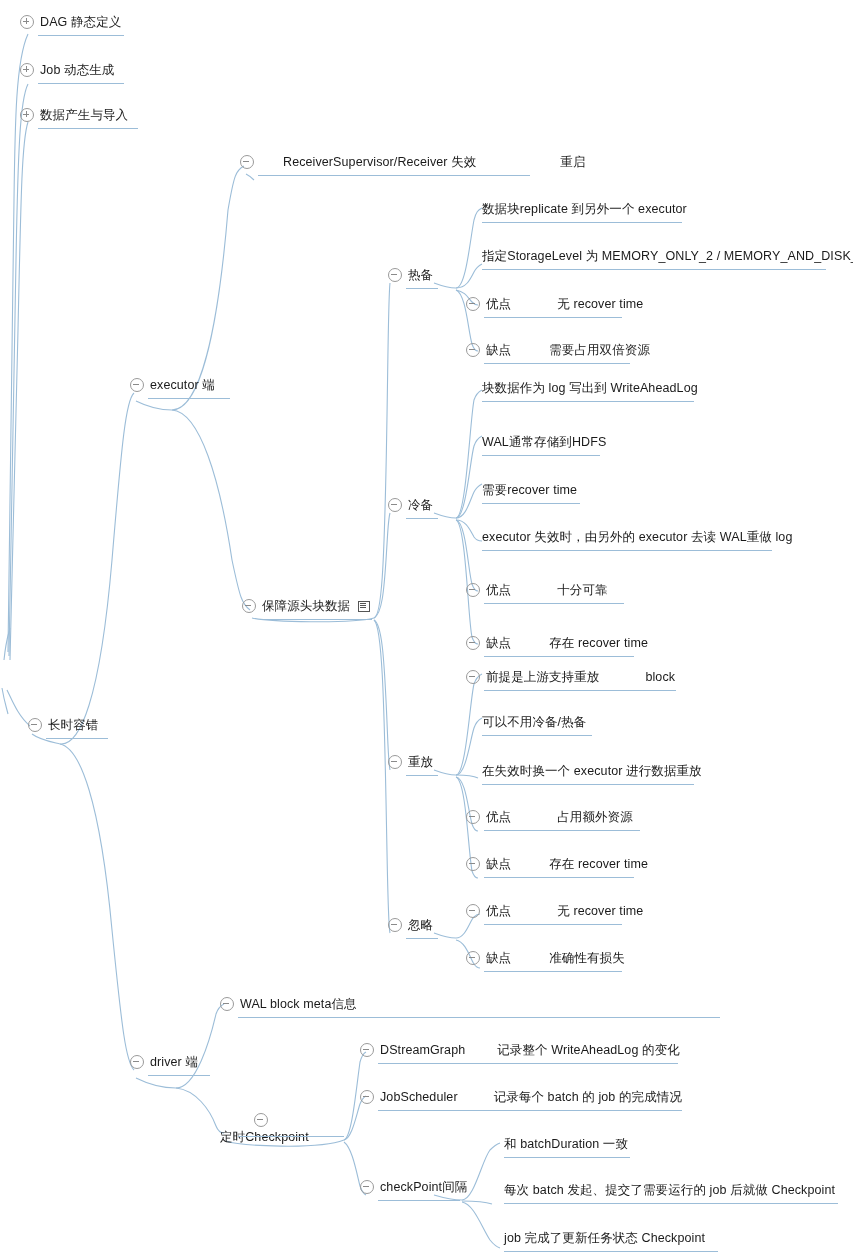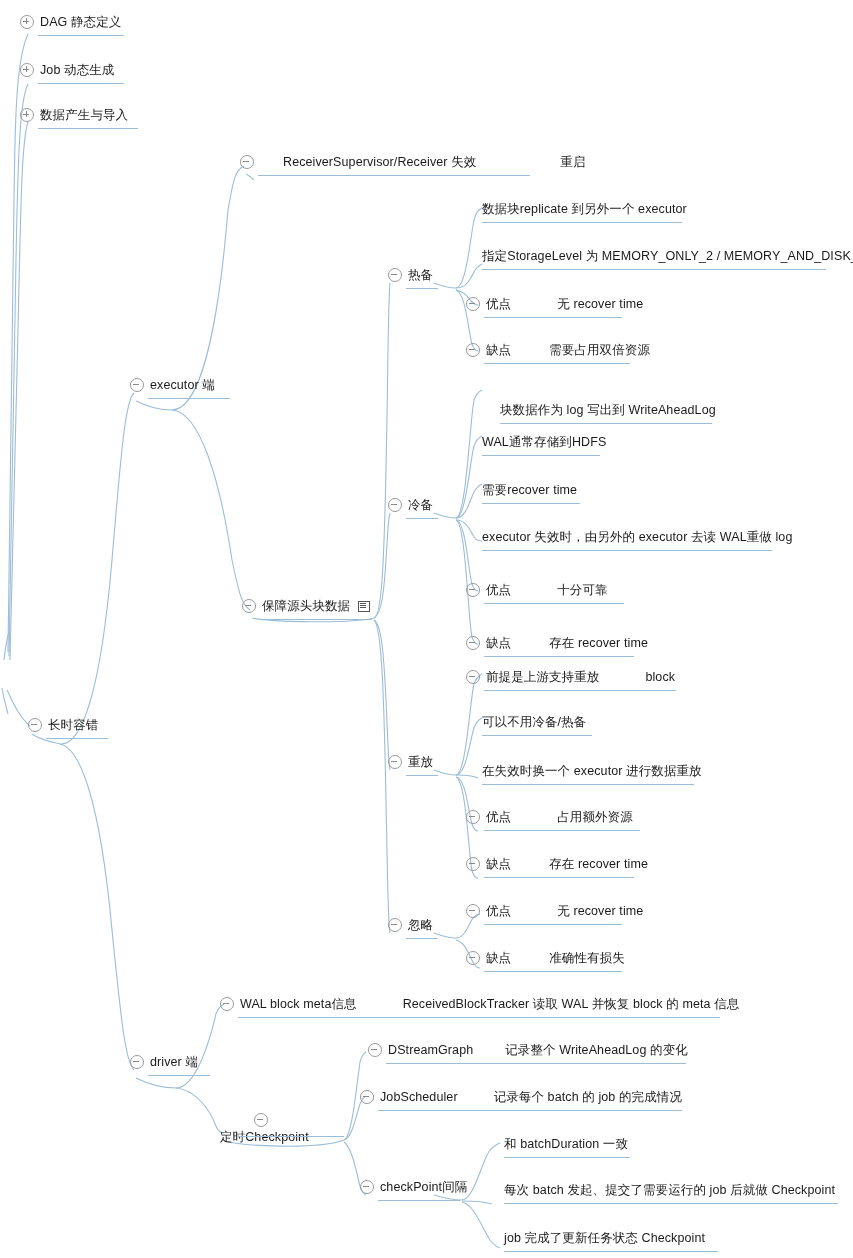--- a/index.html
+++ b/index.html
@@ -168,21 +168,21 @@
     <span class="txt">需要占用双倍资源</span>
     <span class="ul" style="left:18px;width:146px;bottom:-4px;"></span>
   </div>
 
   <div class="node" style="left:388px;top:495px;">
     <span class="tog"></span>
     <span class="txt">冷备</span>
     <span class="ul" style="left:18px;width:32px;bottom:-4px;"></span>
   </div>
 
-  <div class="node leaf" style="left:482px;top:400px;margin-left:18px;">
+  <div class="node leaf" style="left:482px;top:378px;">
     <span class="txt">块数据作为 log 写出到 WriteAheadLog</span>
     <span class="ul" style="left:0;width:212px;bottom:-4px;"></span>
   </div>
 
   <div class="node leaf" style="left:482px;top:432px;">
     <span class="txt">WAL通常存储到HDFS</span>
     <span class="ul" style="left:0;width:118px;bottom:-4px;"></span>
   </div>
 
   <div class="node leaf" style="left:482px;top:480px;">
@@ -276,31 +276,30 @@
   <div class="node" style="left:130px;top:1052px;">
     <span class="tog"></span>
     <span class="txt">driver 端</span>
     <span class="ul" style="left:18px;width:62px;bottom:-4px;"></span>
   </div>
 
   <div class="node" style="left:220px;top:994px;">
     <span class="tog"></span>
     <span class="txt">WAL block meta信息</span>
     <span class="gap" style="width:46px"></span>
-    <span class="txt">ReceivedBlockTracker 读取 WAL 并恢复 block 的 meta 信息</span>
     <span class="ul" style="left:18px;width:482px;bottom:-4px;"></span>
   </div>
 
   <div class="node" style="left:220px;top:1113px;flex-direction:column;">
     <span class="tog"></span>
     <span class="txt">定时Checkpoint</span>
     <span class="ul" style="left:18px;width:106px;bottom:-4px;"></span>
   </div>
 
-  <div class="node" style="left:368px;top:1040px;">
+  <div class="node" style="left:360px;top:1040px;">
     <span class="tog"></span>
     <span class="txt">DStreamGraph</span>
     <span class="gap" style="width:32px"></span>
     <span class="txt">记录整个 WriteAheadLog 的变化</span>
     <span class="ul" style="left:18px;width:300px;bottom:-4px;"></span>
   </div>
 
   <div class="node" style="left:360px;top:1087px;">
     <span class="tog"></span>
     <span class="txt">JobScheduler</span>

